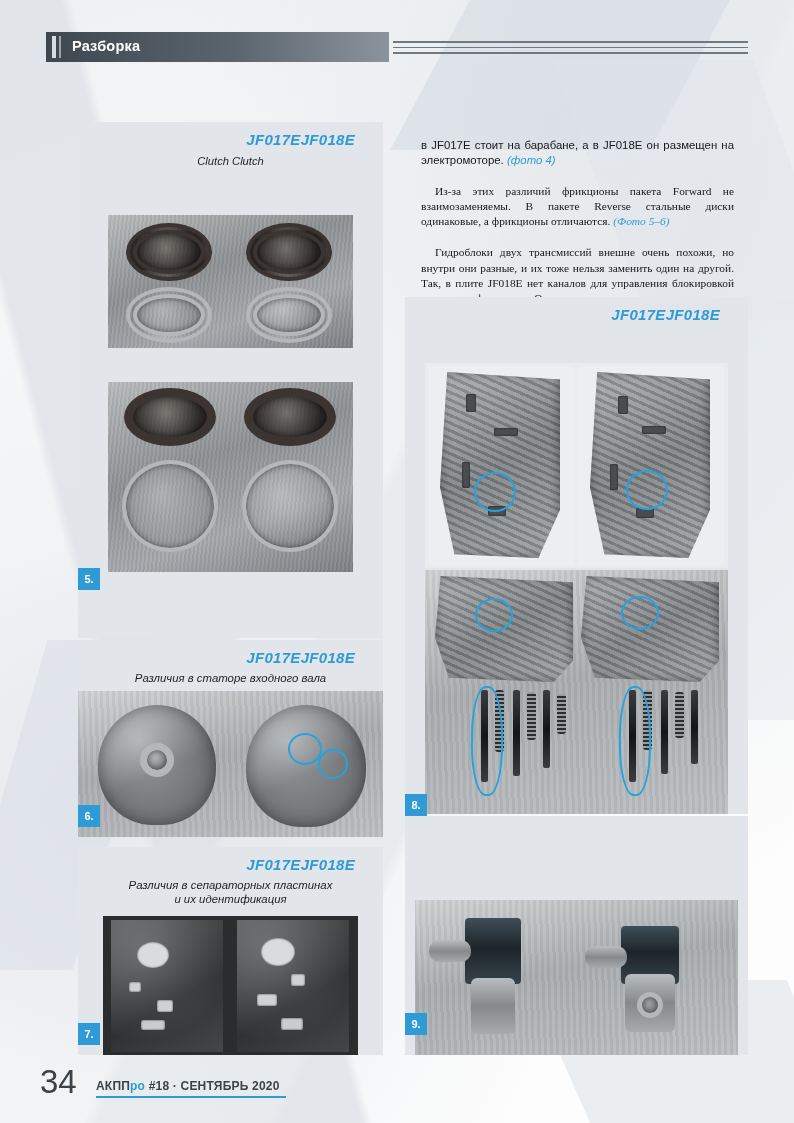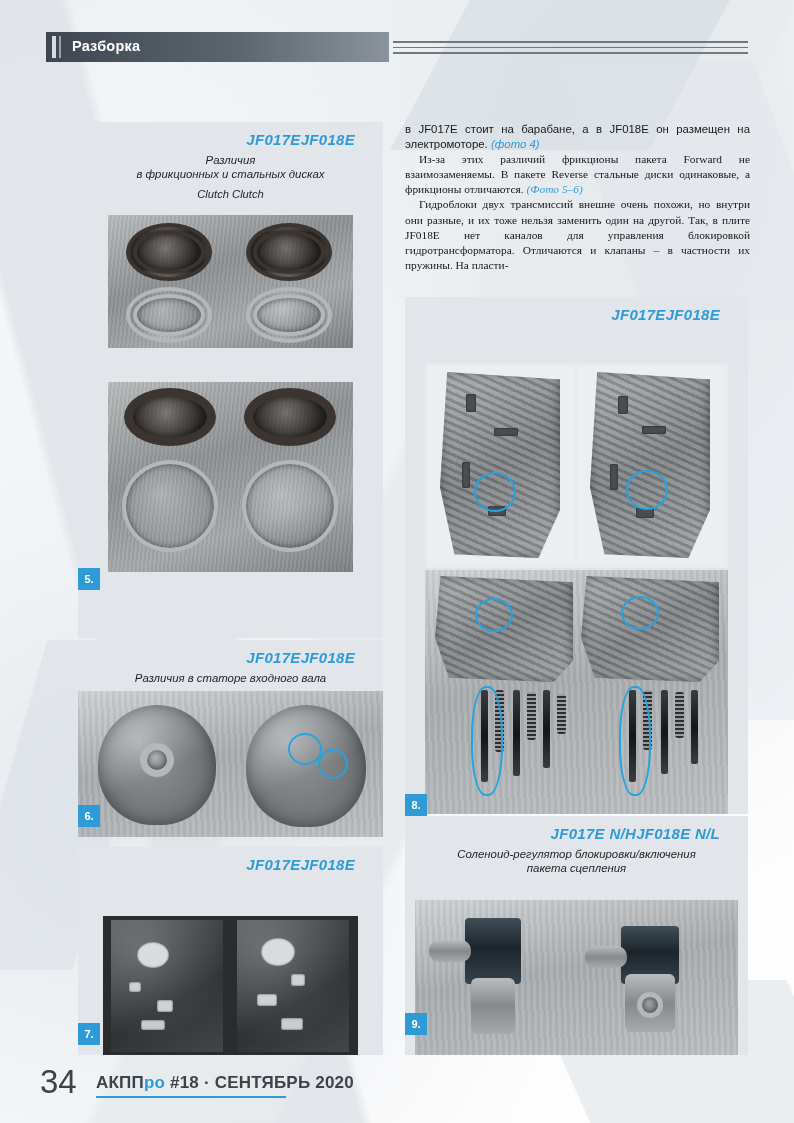--- a/index.html
+++ b/index.html
@@ -89,21 +89,21 @@
   
   .text-col {
     position: absolute;
     top: 122px; left: 405px;
     width: 345px;
     font-size: 11.4px;
     line-height: 15.1px;
     color: #16181a;
     text-align: justify;
   }
-  .text-col p { margin: 0; }
+  .text-col p { margin: 16px; }
   .text-col p + p { text-indent: 14px; font-family: Liberation Serif, serif; }
   .ref { color: #2e9bd6; font-style: italic; }
 
   
   .panel {
     position: absolute;
     background: #e2e6ea;
   }
   .panel-head {
     text-align: center;
@@ -244,21 +244,21 @@
   
   .page-num {
     position: absolute;
     left: 40px; bottom: 22px;
     font-size: 33px;
     color: #3c4348;
   }
   .footer-brand {
     position: absolute;
     left: 96px; bottom: 30px;
-    font-size: 17px;
+    font-size: 12px;
     font-weight: bold;
     color: #3c4348;
     letter-spacing: .2px;
   }
   .footer-brand .akppro { color: #2e9bd6; }
   .footer-line {
     position: absolute;
     left: 96px; bottom: 25px;
     width: 190px; height: 2px;
     background: #2e9bd6;
@@ -297,22 +297,20 @@
   </p>
   <p>Гидроблоки двух трансмиссий внешне очень похожи, но внутри они разные, и их тоже нельзя заменить один на другой. Так, в плите JF018E нет каналов для управления блокировкой гидротрансформатора. Отличаются и клапаны – в частности их пружины. На пласти-</p>
 </div>
 
 <div class="panel" style="top:122px; left:78px; width:305px; height:516px;">
   <div class="panel-head">
     <div class="model-row">
       <span class="model">JF017E</span>
       <span class="model">JF018E</span>
     </div>
-    <div class="cap" style="white-space:pre-line">Различия
-в фрикционных и стальных дисках</div>
   </div>
   <div class="subcap">Clutch Clutch</div>
 
   <div class="photo" style="position:absolute; top:93px; left:30px; width:245px; height:133px;">
     <div class="metal-plate"></div>
     <div class="ring friction teeth" style="top:8px; left:18px; width:86px; height:58px;"></div>
     <div class="ring friction teeth" style="top:8px; left:138px; width:86px; height:58px;"></div>
     <div class="ring steel teeth" style="top:72px; left:18px; width:86px; height:56px;"></div>
     <div class="ring steel teeth" style="top:72px; left:138px; width:86px; height:56px;"></div>
   </div>
@@ -349,20 +347,22 @@
 
   <div class="num-badge" style="top:165px; left:0px;">6.</div>
 </div>
 
 <div class="panel" style="top:847px; left:78px; width:305px; height:208px;">
   <div class="panel-head">
     <div class="model-row">
       <span class="model">JF017E</span>
       <span class="model">JF018E</span>
     </div>
+    <div class="cap" style="white-space:pre-line">Различия в сепараторных пластинах
+и их идентификация</div>
   </div>
 
   <div class="photo" style="position:absolute; top:69px; left:25px; width:255px; height:139px; background:#2a2c2e;">
     <div class="sep-plate" style="top:4px; left:8px; width:112px; height:132px;">
       <div class="hole" style="top:22px; left:26px; width:32px; height:26px; border-radius:50%; background:#d9dcdd;"></div>
       <div class="hole" style="top:62px; left:18px; width:12px; height:10px; background:#cfd2d4;"></div>
       <div class="hole" style="top:80px; left:46px; width:16px; height:12px; background:#cfd2d4;"></div>
       <div class="hole" style="top:100px; left:30px; width:24px; height:10px; background:#c8cccd;"></div>
     </div>
     <div class="sep-plate" style="top:4px; left:134px; width:112px; height:132px;">
@@ -423,28 +423,20 @@
     <div class="spool" style="top:120px; left:266px; width:7px; height:74px;"></div>
 
     <div class="hilite" style="top:116px; left:46px; width:32px; height:110px; border-radius:45%;"></div>
     <div class="hilite" style="top:116px; left:194px; width:32px; height:110px; border-radius:45%;"></div>
   </div>
 
   <div class="num-badge" style="top:497px; left:0px;">8.</div>
 </div>
 
 <div class="panel" style="top:816px; left:405px; width:343px; height:239px;">
-  <div class="panel-head">
-    <div class="model-row">
-      <span class="model">JF017E N/H</span>
-      <span class="model">JF018E N/L</span>
-    </div>
-    <div class="cap" style="white-space:pre-line">Соленоид-регулятор блокировки/включения
-пакета сцепления</div>
-  </div>
 
   <div class="photo" style="position:absolute; top:84px; left:10px; width:323px; height:155px;">
     <div class="bench"></div>
     <div class="sol-body" style="top:18px; left:50px; width:56px; height:66px;"></div>
     <div class="sol-can" style="top:78px; left:56px; width:44px; height:56px;"></div>
     <div class="sol-can" style="top:40px; left:14px; width:42px; height:22px; border-radius:10px;"></div>
 
     <div class="sol-body" style="top:26px; left:206px; width:58px; height:58px;"></div>
     <div class="sol-can" style="top:74px; left:210px; width:50px; height:58px;"></div>
     <div class="ring steel" style="top:92px; left:222px; width:26px; height:26px; border-width:5px;"></div>

